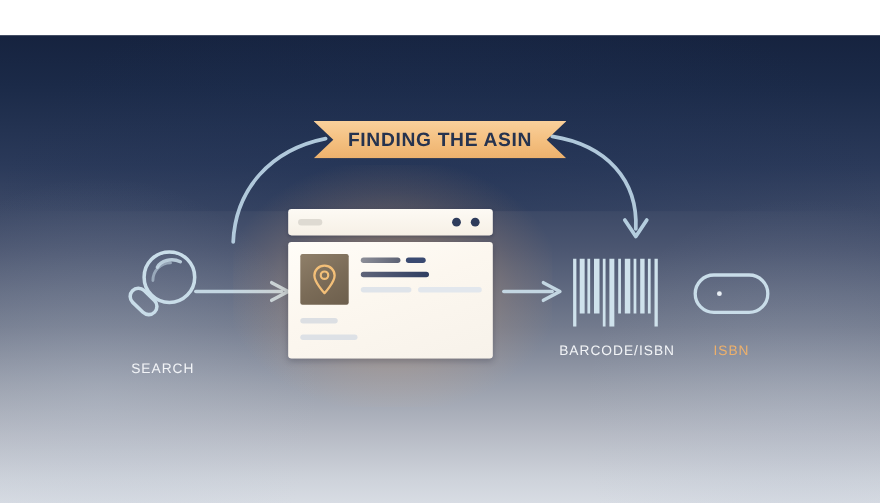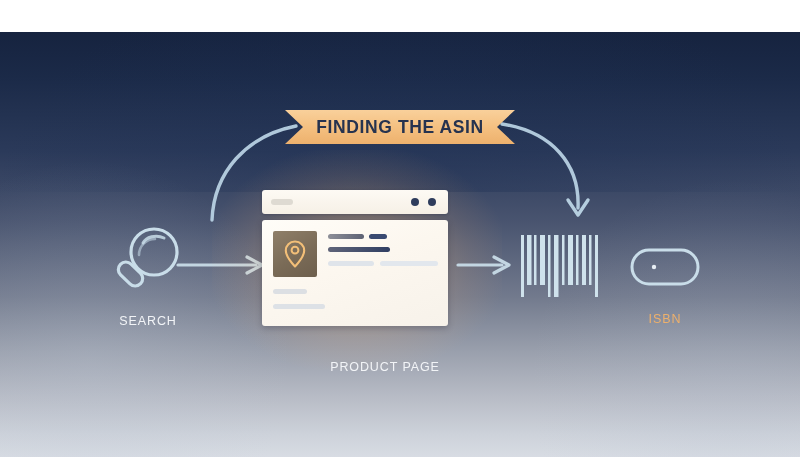--- a/index.html
+++ b/index.html
@@ -181,21 +181,21 @@
 
   <div id="banner-shape"></div>
   <div id="banner-text">FINDING THE ASIN</div>
 
   <svg id="search-icon-wrap" viewBox="0 0 80 80" fill="none">
     <circle cx="46" cy="30" r="23" stroke="#c9dde9" stroke-width="3.2" fill="none"></circle>
     <path d="M35 21 C 38 15, 48 12, 56 16" stroke="#c9dde9" stroke-width="3" stroke-linecap="round" fill="none" opacity="0.85"></path>
     <path d="M31 33 C 31 24, 38 17, 47 17" stroke="#c9dde9" stroke-width="2.6" stroke-linecap="round" fill="none" opacity="0.55"></path>
     <rect x="8.5" y="44.5" width="28" height="15" rx="7.5" transform="rotate(44 22.5 52)" stroke="#c9dde9" stroke-width="3.2" fill="none"></rect>
   </svg>
-  <div class="node-label" id="label-search" style="left:88px; top:282px; width:120px;">SEARCH</div>
+  <div class="node-label" id="label-search" style="left:88px; top:296px; width:120px;">SEARCH</div>
 
   <svg id="arrow-1" viewBox="0 0 92 22" fill="none">
     <path d="M2 11 L 80 11" stroke="#c3d6e2" stroke-width="3.2" stroke-linecap="round"></path>
     <path d="M71 3 L 86 11 L 71 19" stroke="#c3d6e2" stroke-width="3.2" stroke-linecap="round" stroke-linejoin="round" fill="none"></path>
   </svg>
 
   <div id="browser-glow"></div>
   <div id="browser">
 
     <div id="browser-bar">
@@ -213,21 +213,20 @@
       </div>
       <div class="line" id="line-a"></div>
       <div class="line" id="line-b"></div>
       <div class="line" id="line-c"></div>
       <div class="line" id="line-d"></div>
       <div class="line" id="line-e"></div>
       <div class="line" id="line-f"></div>
       <div class="line" id="line-g"></div>
     </div>
   </div>
-  <div class="node-label" id="label-product" style="left:295px; top:328px; width:180px;">PRODUCT PAGE</div>
 
   <svg id="arrow-2" viewBox="0 0 58 22" fill="none">
     <path d="M2 11 L 46 11" stroke="#c3d6e2" stroke-width="3.2" stroke-linecap="round"></path>
     <path d="M38 3 L 53 11 L 38 19" stroke="#c3d6e2" stroke-width="3.2" stroke-linecap="round" stroke-linejoin="round" fill="none"></path>
   </svg>
 
   <svg id="barcode" viewBox="0 0 82 62" fill="none">
     <g fill="#cfe2ec">
       <rect x="1" y="0" width="3" height="62"></rect>
       <rect x="7" y="0" width="4.5" height="50"></rect>
@@ -236,20 +235,21 @@
       <rect x="28" y="0" width="2.5" height="62"></rect>
       <rect x="34" y="0" width="4.5" height="62"></rect>
       <rect x="42" y="0" width="2.5" height="50"></rect>
       <rect x="48" y="0" width="5" height="50"></rect>
       <rect x="56" y="0" width="2.5" height="50"></rect>
       <rect x="62" y="0" width="4" height="50"></rect>
       <rect x="69" y="0" width="2.5" height="50"></rect>
       <rect x="75" y="0" width="3" height="62"></rect>
     </g>
   </svg>
+  <div class="node-label" id="label-barcode" style="left:496px; top:280px; width:130px;">BARCODE/ISBN</div>
 
   <svg id="asin-tag" viewBox="0 0 70 38" fill="none">
     <rect x="2" y="2" width="66" height="34" rx="17" stroke="#c9dde9" stroke-width="3" fill="none"></rect>
     <circle cx="24" cy="19" r="2.2" fill="#e8eef4"></circle>
   </svg>
   <div class="node-label" id="label-asin" style="left:620px; top:280px; width:90px;">ISBN</div>
 
 </div>
 
 </body></html>

